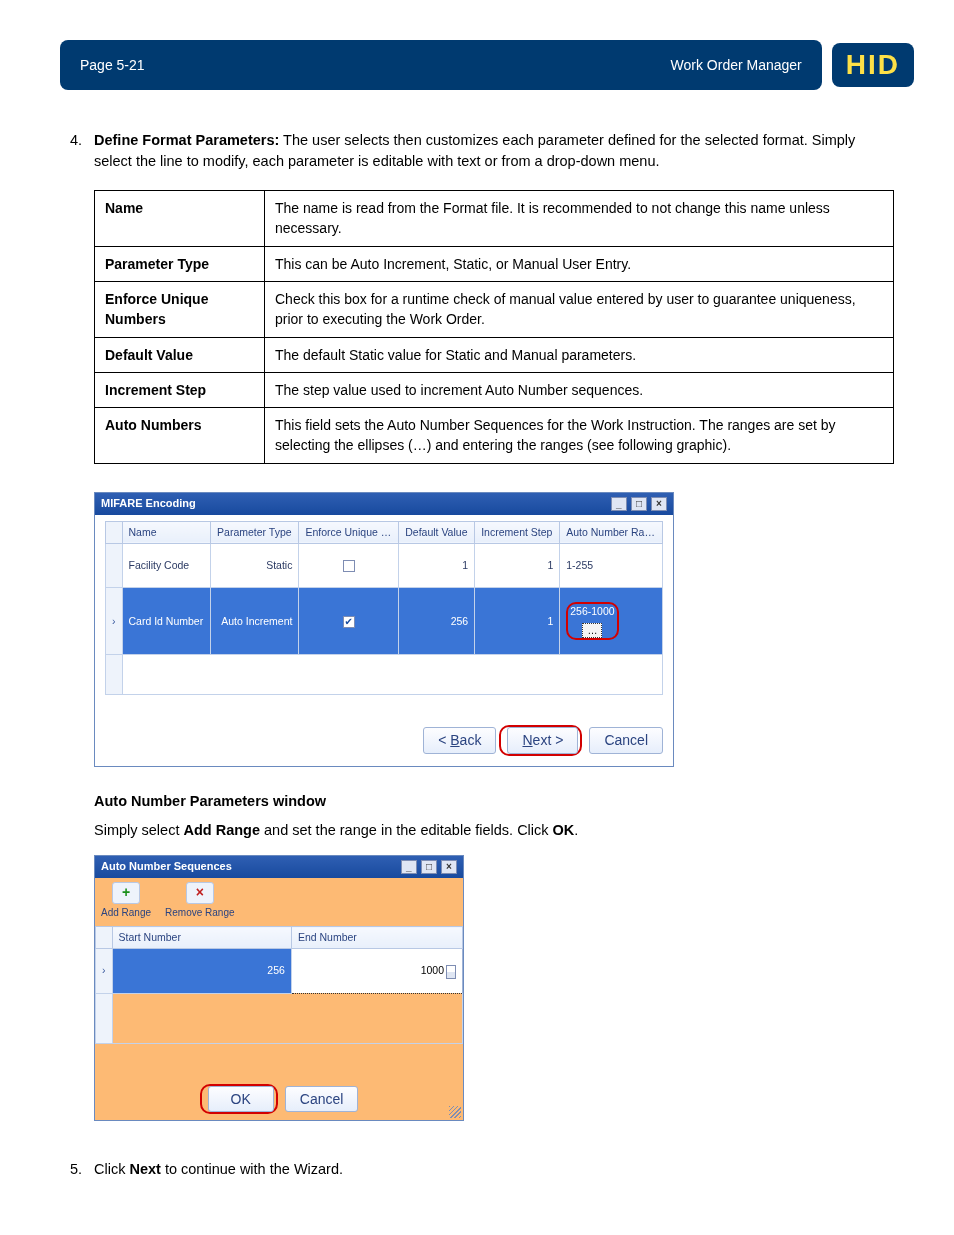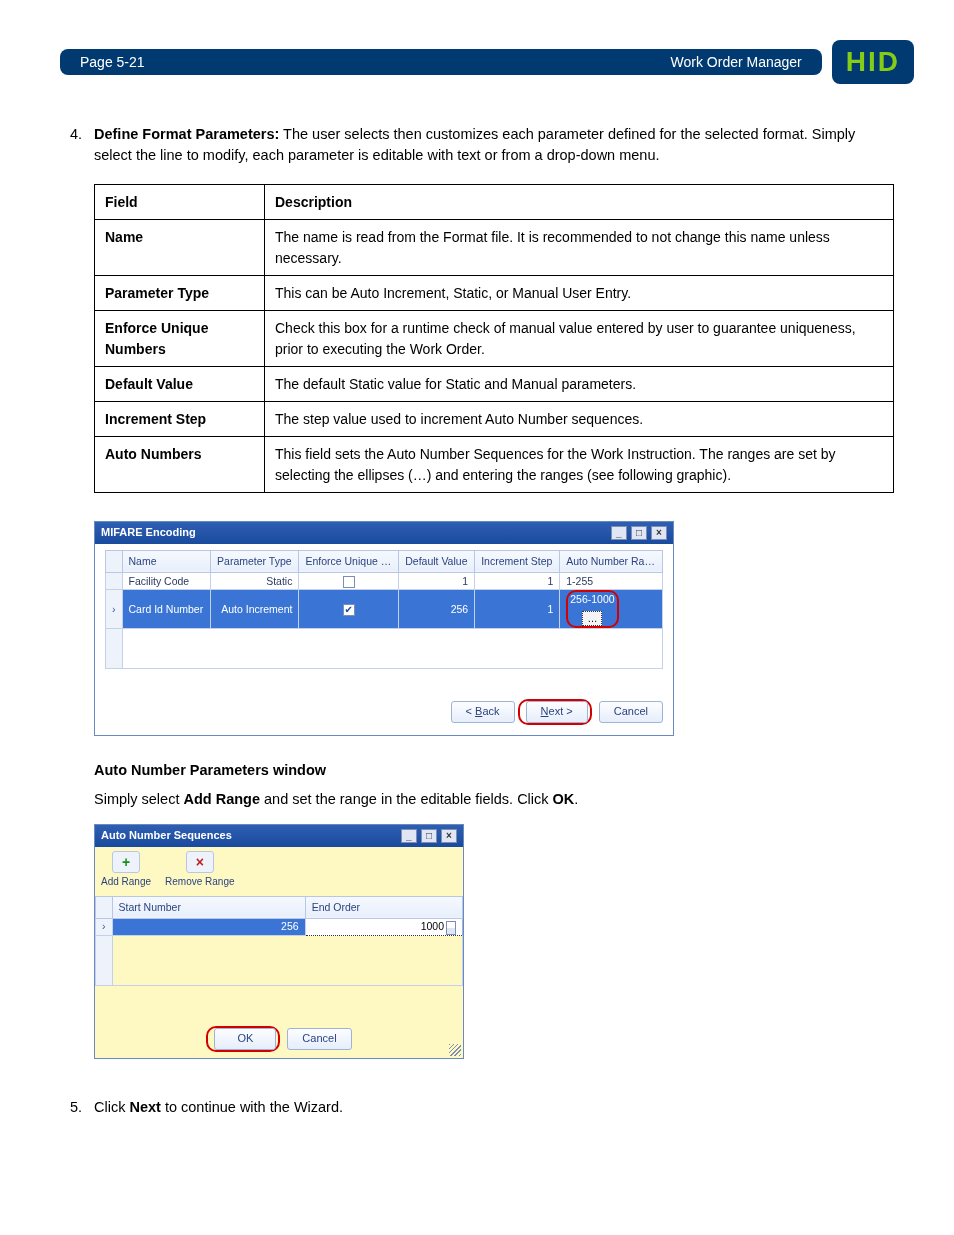--- a/index.html
+++ b/index.html
@@ -17,26 +17,26 @@
   }
   .header-bar {
     background: #003a70;
     color: #fff;
     border-radius: 8px;
     display: flex;
     justify-content: space-between;
     align-items: center;
     padding: 8px 20px;
     flex: 1;
-    height: 26px;
+    height: 50px;
     font-size: 14px;
   }
   .logo-box {
     background: #003a70;
-    color: #84cc16;
+    color: #fde047;
     border-radius: 8px;
     margin-left: 10px;
     padding: 6px 14px;
     height: 44px;
     display: flex;
     align-items: center;
     justify-content: center;
     font-family: Arial, sans-serif;
     font-weight: 900;
     font-size: 28px;
@@ -67,21 +67,21 @@
   .ftable td.field-name { font-weight: bold; width: 170px; }
 
   
   .win {
     border: 1px solid #6a8abf;
     width: 580px;
     margin: 0 0 24px 0;
     font-size: 11px;
     font-family: Tahoma, Arial, sans-serif;
     color: #2b3a63;
-    background: #fef9c3;
+    background: #fdba74;
   }
   .win-title {
     background: linear-gradient(#2f5fb3, #184a9e);
     color: #fff;
     font-weight: bold;
     padding: 3px 6px;
     display: flex;
     justify-content: space-between;
     align-items: center;
   }
@@ -108,21 +108,21 @@
   .grid th {
     background: linear-gradient(#f6f9fe, #e8effb);
     border: 1px solid #b8c8e4;
     padding: 3px 6px;
     color: #2b4480;
     font-weight: normal;
     text-align: left;
   }
   .grid td {
     border: 1px solid #c3d2ea;
-    padding: 0 6px;
+    padding: 14px 6px;
     text-align: right;
     height: 17px;
   }
   .grid td.lft { text-align: left; }
   .grid tr.selrow td {
     background: #3a75d6;
     color: #fff;
   }
   .grid .rowptr { width: 14px; text-align: center; background: #eef3fb; color:#3a5a9e; }
   .grid tr.selrow .rowptr { background:#eef3fb; color:#3a5a9e;}
@@ -165,21 +165,21 @@
     padding-top: 30px;
   }
   .wbtn {
     display: inline-block;
     border: 1px solid #9fb3d6;
     background: linear-gradient(#fdfdff, #e6eefb);
     padding: 2px 14px;
     border-radius: 3px;
     margin-left: 4px;
     color: #2b4480;
-    font-size: 11px;
+    font-size: 14px;
   }
   .wbtn .ul { text-decoration: underline; }
 
   
   .win.small { width: 370px; }
   .tbar { display: flex; gap: 14px; padding: 4px 6px 6px 6px; }
   .tbar-item { text-align: center; font-size: 10px; color:#2b4480; }
   .tbar-item .ticon {
     width: 28px; height: 22px;
     margin: 0 auto 2px auto;
@@ -219,24 +219,20 @@
 
   <ol class="step-list">
     <li class="step-item">
       <div class="step-num">4.</div>
       <div class="step-body">
         <b>Define Format Parameters:</b><span> The user selects then customizes each parameter defined for the selected format. Simply select the line to modify, each parameter is editable with text or from a drop-down menu.</span>
 
         
         <table class="ftable">
           <tbody>
-              <tr>
-            <th>Field</th>
-            <th>Description</th>
-          </tr>
           <tr>
             <td class="field-name">Name</td>
             <td>The name is read from the Format file. It is recommended to not change this name unless necessary.</td>
           </tr>
           <tr>
             <td class="field-name">Parameter Type</td>
             <td>This can be Auto Increment, Static, or Manual User Entry.</td>
           </tr>
           <tr>
             <td class="field-name">Enforce Unique Numbers</td>
@@ -345,21 +341,21 @@
                   <span class="minus">×</span>
                 </div>
               <span>Remove Range</span>
             </div>
           </div>
           <table class="grid">
             <tbody>
                 <tr>
               <th class="rowptr"></th>
               <th>Start Number</th>
-              <th>End Order</th>
+              <th>End Number</th>
             </tr>
             <tr class="selrow">
               <td class="rowptr">›</td>
               <td>256</td>
               <td style="background:#fff;color:#000;border:1px dotted #333;">
                 <span>1000</span><span class="spinner"></span>
               </td>
             </tr>
             <tr>
                   <td class="rowptr"></td>

